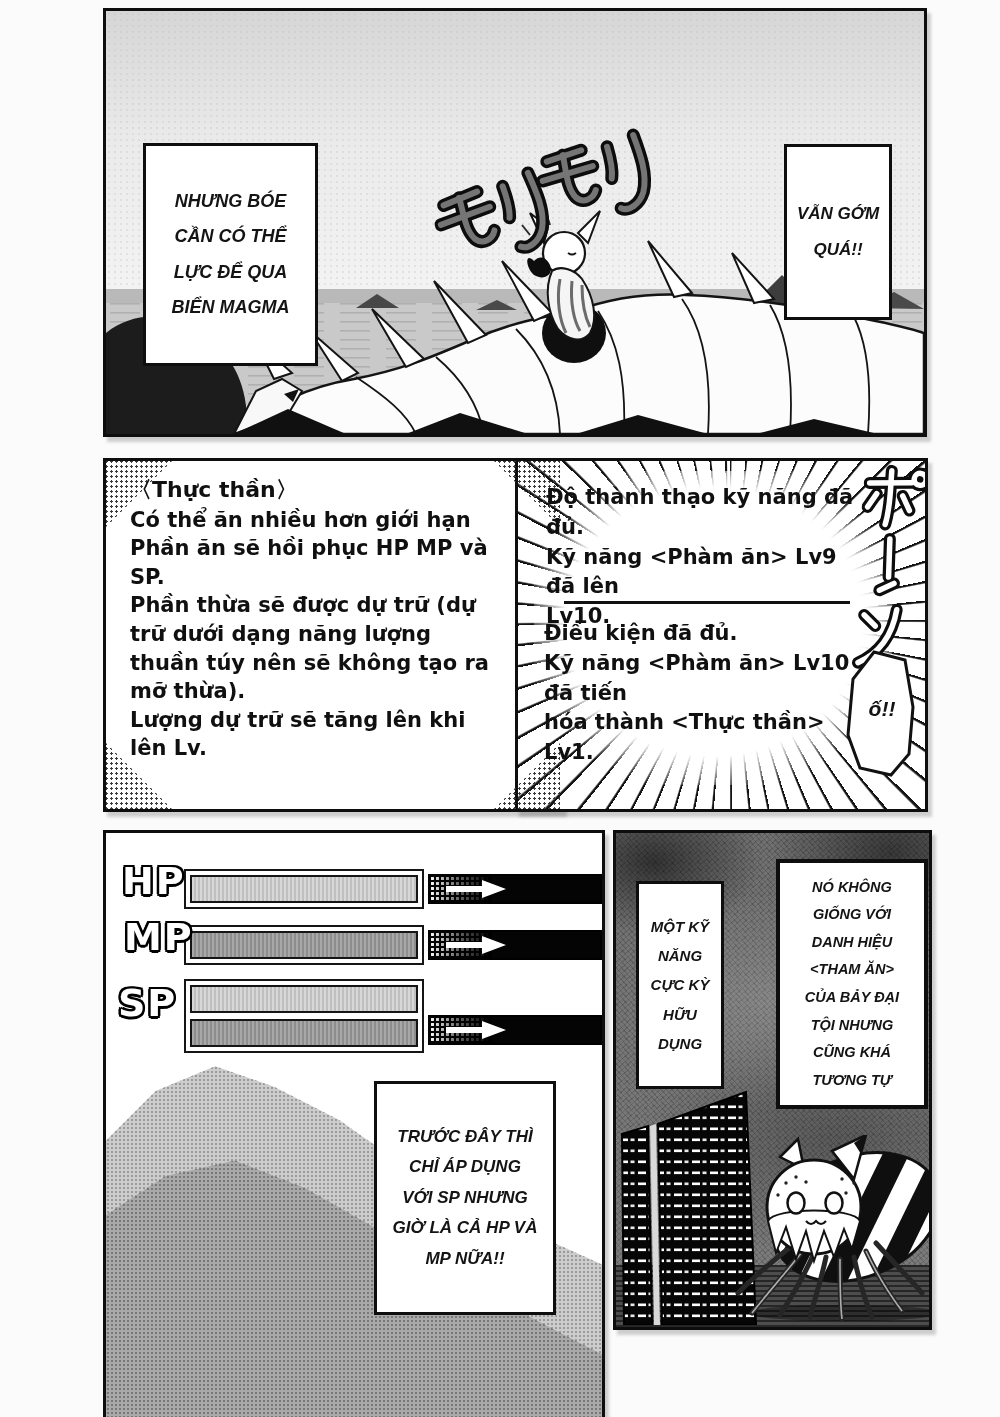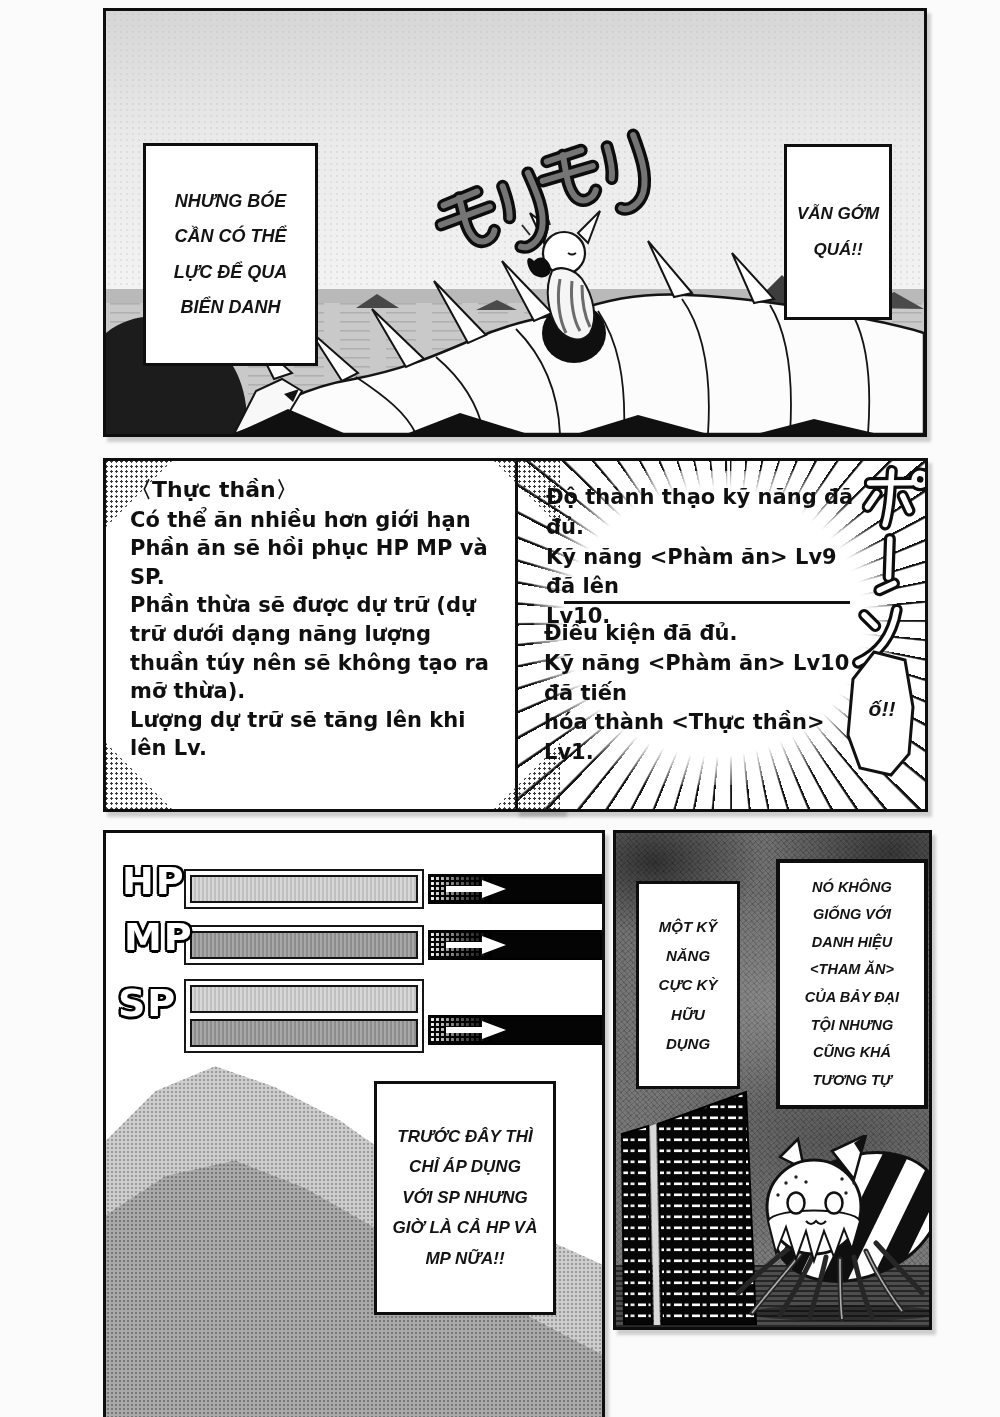--- a/index.html
+++ b/index.html
@@ -135,21 +135,21 @@
         <path d="M20,54 C10,44 12,62 20,68 C30,74 40,68 36,58 C32,50 26,48 20,54 Z" fill="#0d0d0d"></path>
         <path d="M38,64 C30,82 34,106 44,122 C54,134 68,136 76,126 C84,112 80,90 68,72 C60,62 46,58 38,64 Z" fill="#f5f5f5" stroke="#141414" stroke-width="2"></path>
         <path d="M46,72 C42,94 46,114 52,126 M58,74 C56,96 60,114 66,124 M68,78 C68,98 72,112 76,120" stroke="#6b6b6b" stroke-width="3" fill="none"></path>
       </g>
     </svg>
 
     <div class="capbox" style="left:37px;top:132px;width:175px;height:223px;">
       <span class="dialog" style="font-size:18px;line-height:1.95;">NHƯNG BÓE
 CẦN CÓ THỂ
 LỰC ĐỂ QUA
-BIỂN DANH</span>
+BIỂN MAGMA</span>
     </div>
     <div class="capbox" style="left:678px;top:133px;width:108px;height:176px;align-items:center;">
       <span class="dialog" style="font-size:17px;line-height:2.1;">VẪN GỚM
 QUÁ!!</span>
     </div>
 
     <div class="sfx" style="left:330px;top:158px;width:124px;height:104px;transform:rotate(-16deg);">
       <svg width="124" height="104" viewBox="0 0 124 104">
         <g transform="translate(4,16)">
           <path class="k-out" d="M10,6 L46,2"></path>
@@ -362,21 +362,21 @@
         <circle cx="72" cy="48" r="1.7"></circle>
           <circle cx="82" cy="42" r="1.7"></circle>
           <circle cx="92" cy="47" r="1.7"></circle>
         <circle cx="64" cy="60" r="1.7"></circle>
           <circle cx="132" cy="58" r="1.7"></circle>
           <circle cx="140" cy="48" r="1.7"></circle>
           <circle cx="128" cy="44" r="1.7"></circle>
       </g>
     </svg>
 
-    <div class="capbox" style="left:20px;top:48px;width:104px;height:208px;z-index:4;align-items:center;">
+    <div class="capbox" style="left:20px;top:48px;width:88px;height:208px;z-index:4;align-items:center;">
       <span class="dialog" style="font-size:15px;line-height:1.95;">MỘT KỸ
 NĂNG
 CỰC KỲ
 HỮU
 DỤNG</span>
     </div>
     <div class="capbox" style="left:160px;top:26px;width:152px;height:250px;border-width:4px;z-index:4;">
       <span class="dialog" style="font-size:14.5px;line-height:1.9;">NÓ KHÔNG
 GIỐNG VỚI
 DANH HIỆU

